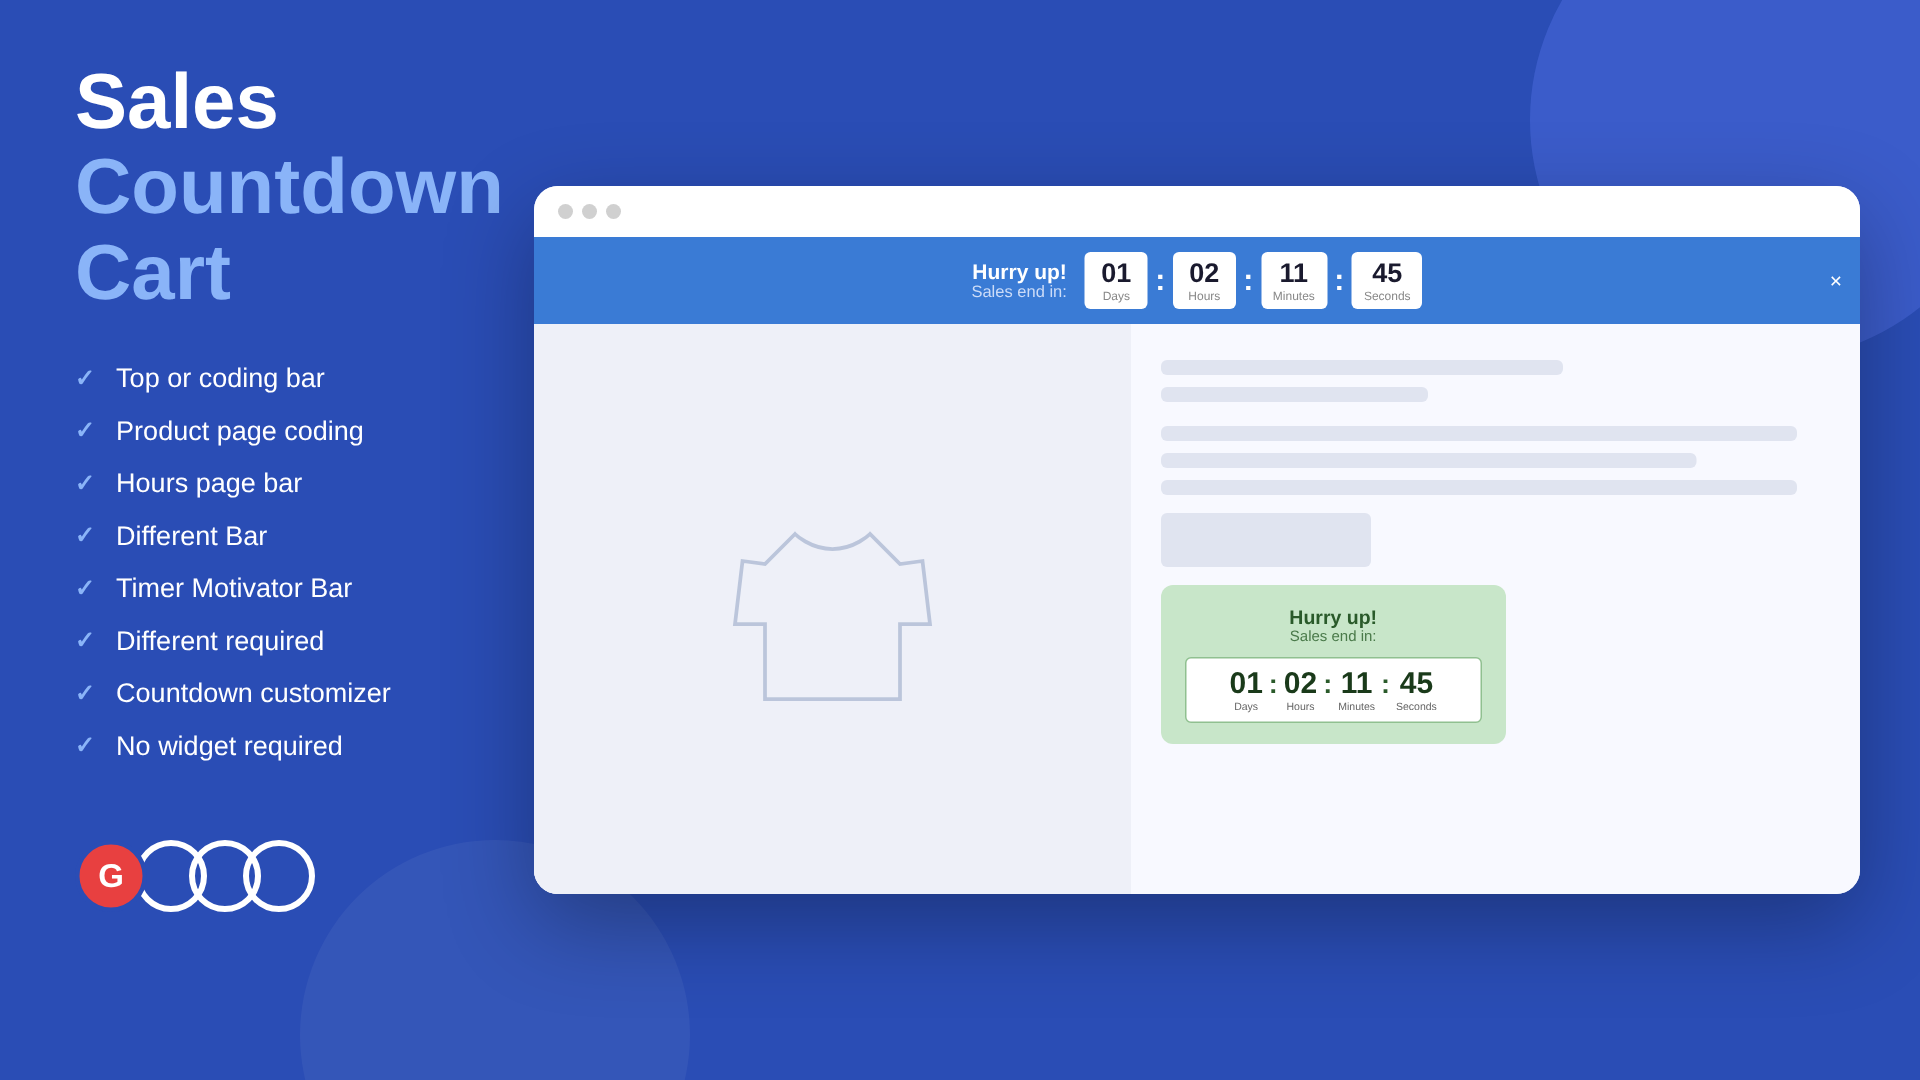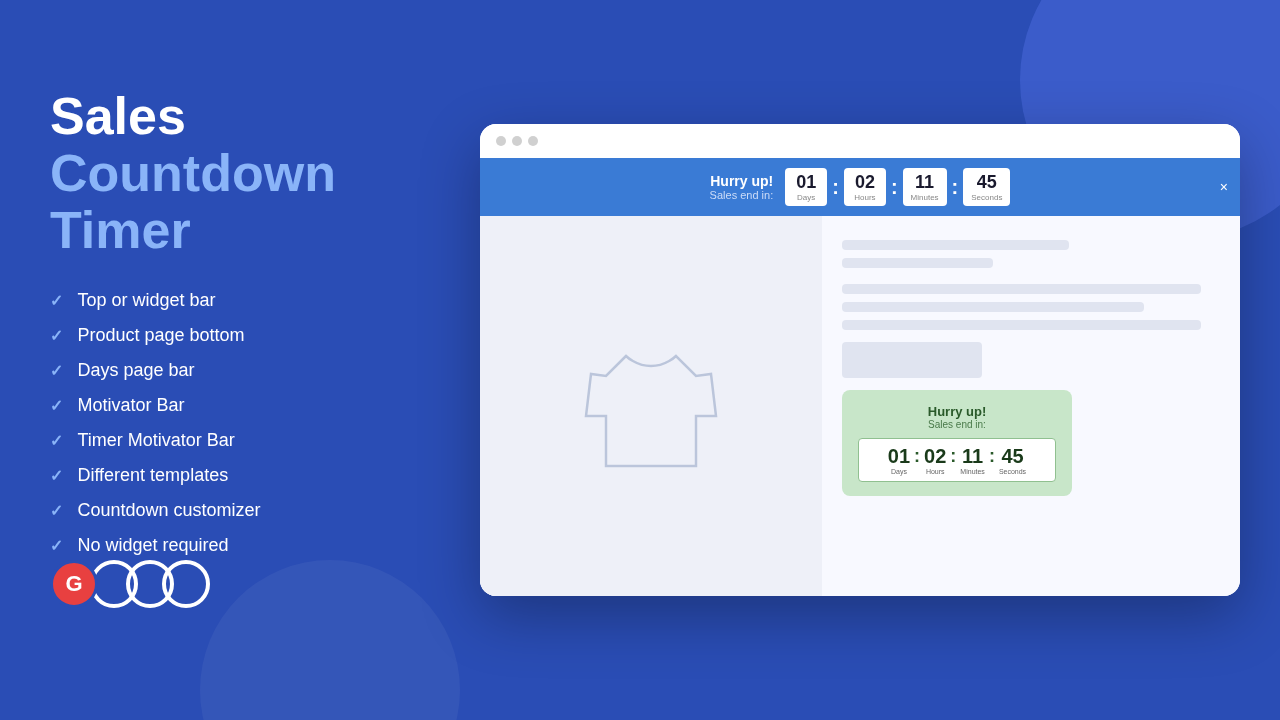--- a/index.html
+++ b/index.html
@@ -35,21 +35,21 @@
       background: rgba(255,255,255,0.05);
     }
 
     
     .left-panel {
       position: absolute;
       left: 0;
       top: 0;
       width: 440px;
       height: 648px;
-      padding: 88px 50px;
+      padding: 40px 50px;
       display: flex;
       flex-direction: column;
       justify-content: flex-start;
     }
 
     .title-block {
       margin-bottom: 30px;
     }
 
     .title-line {
@@ -138,21 +138,21 @@
       background: transparent;
       z-index: 1;
     }
 
     
     .right-panel {
       position: absolute;
       right: 40px;
       top: 50%;
       transform: translateY(-50%);
-      width: 760px;
+      width: 884px;
     }
 
     .browser-window {
       background: #f0f4ff;
       border-radius: 16px;
       overflow: hidden;
       box-shadow: 0 20px 60px rgba(0,0,0,0.3);
     }
 
     .browser-titlebar {
@@ -357,48 +357,48 @@
 <div class="bg-circle-bottom"></div>
 
 <div class="left-panel">
 
   <div class="title-block">
     <div class="title-line">
       <span>Sales</span>
       <span class="highlight">Countdown</span>
     </div>
     <div class="title-line">
-      <span class="highlight">Timer</span>
+      <span class="highlight">Cart</span>
     </div>
   </div>
 
   <ul class="features-list">
     <li>
       <span class="check-icon">✓</span>
-      <span>Top or widget bar</span>
-    </li>
-    <li>
-      <span class="check-icon">✓</span>
-      <span>Product page bottom</span>
-    </li>
-    <li>
-      <span class="check-icon">✓</span>
-      <span>Days page bar</span>
-    </li>
-    <li>
-      <span class="check-icon">✓</span>
-      <span>Motivator Bar</span>
+      <span>Top or coding bar</span>
+    </li>
+    <li>
+      <span class="check-icon">✓</span>
+      <span>Product page coding</span>
+    </li>
+    <li>
+      <span class="check-icon">✓</span>
+      <span>Hours page bar</span>
+    </li>
+    <li>
+      <span class="check-icon">✓</span>
+      <span>Different Bar</span>
     </li>
     <li>
       <span class="check-icon">✓</span>
       <span>Timer Motivator Bar</span>
     </li>
     <li>
       <span class="check-icon">✓</span>
-      <span>Different templates</span>
+      <span>Different required</span>
     </li>
     <li>
       <span class="check-icon">✓</span>
       <span>Countdown customizer</span>
     </li>
     <li>
       <span class="check-icon">✓</span>
       <span>No widget required</span>
     </li>
   </ul>

